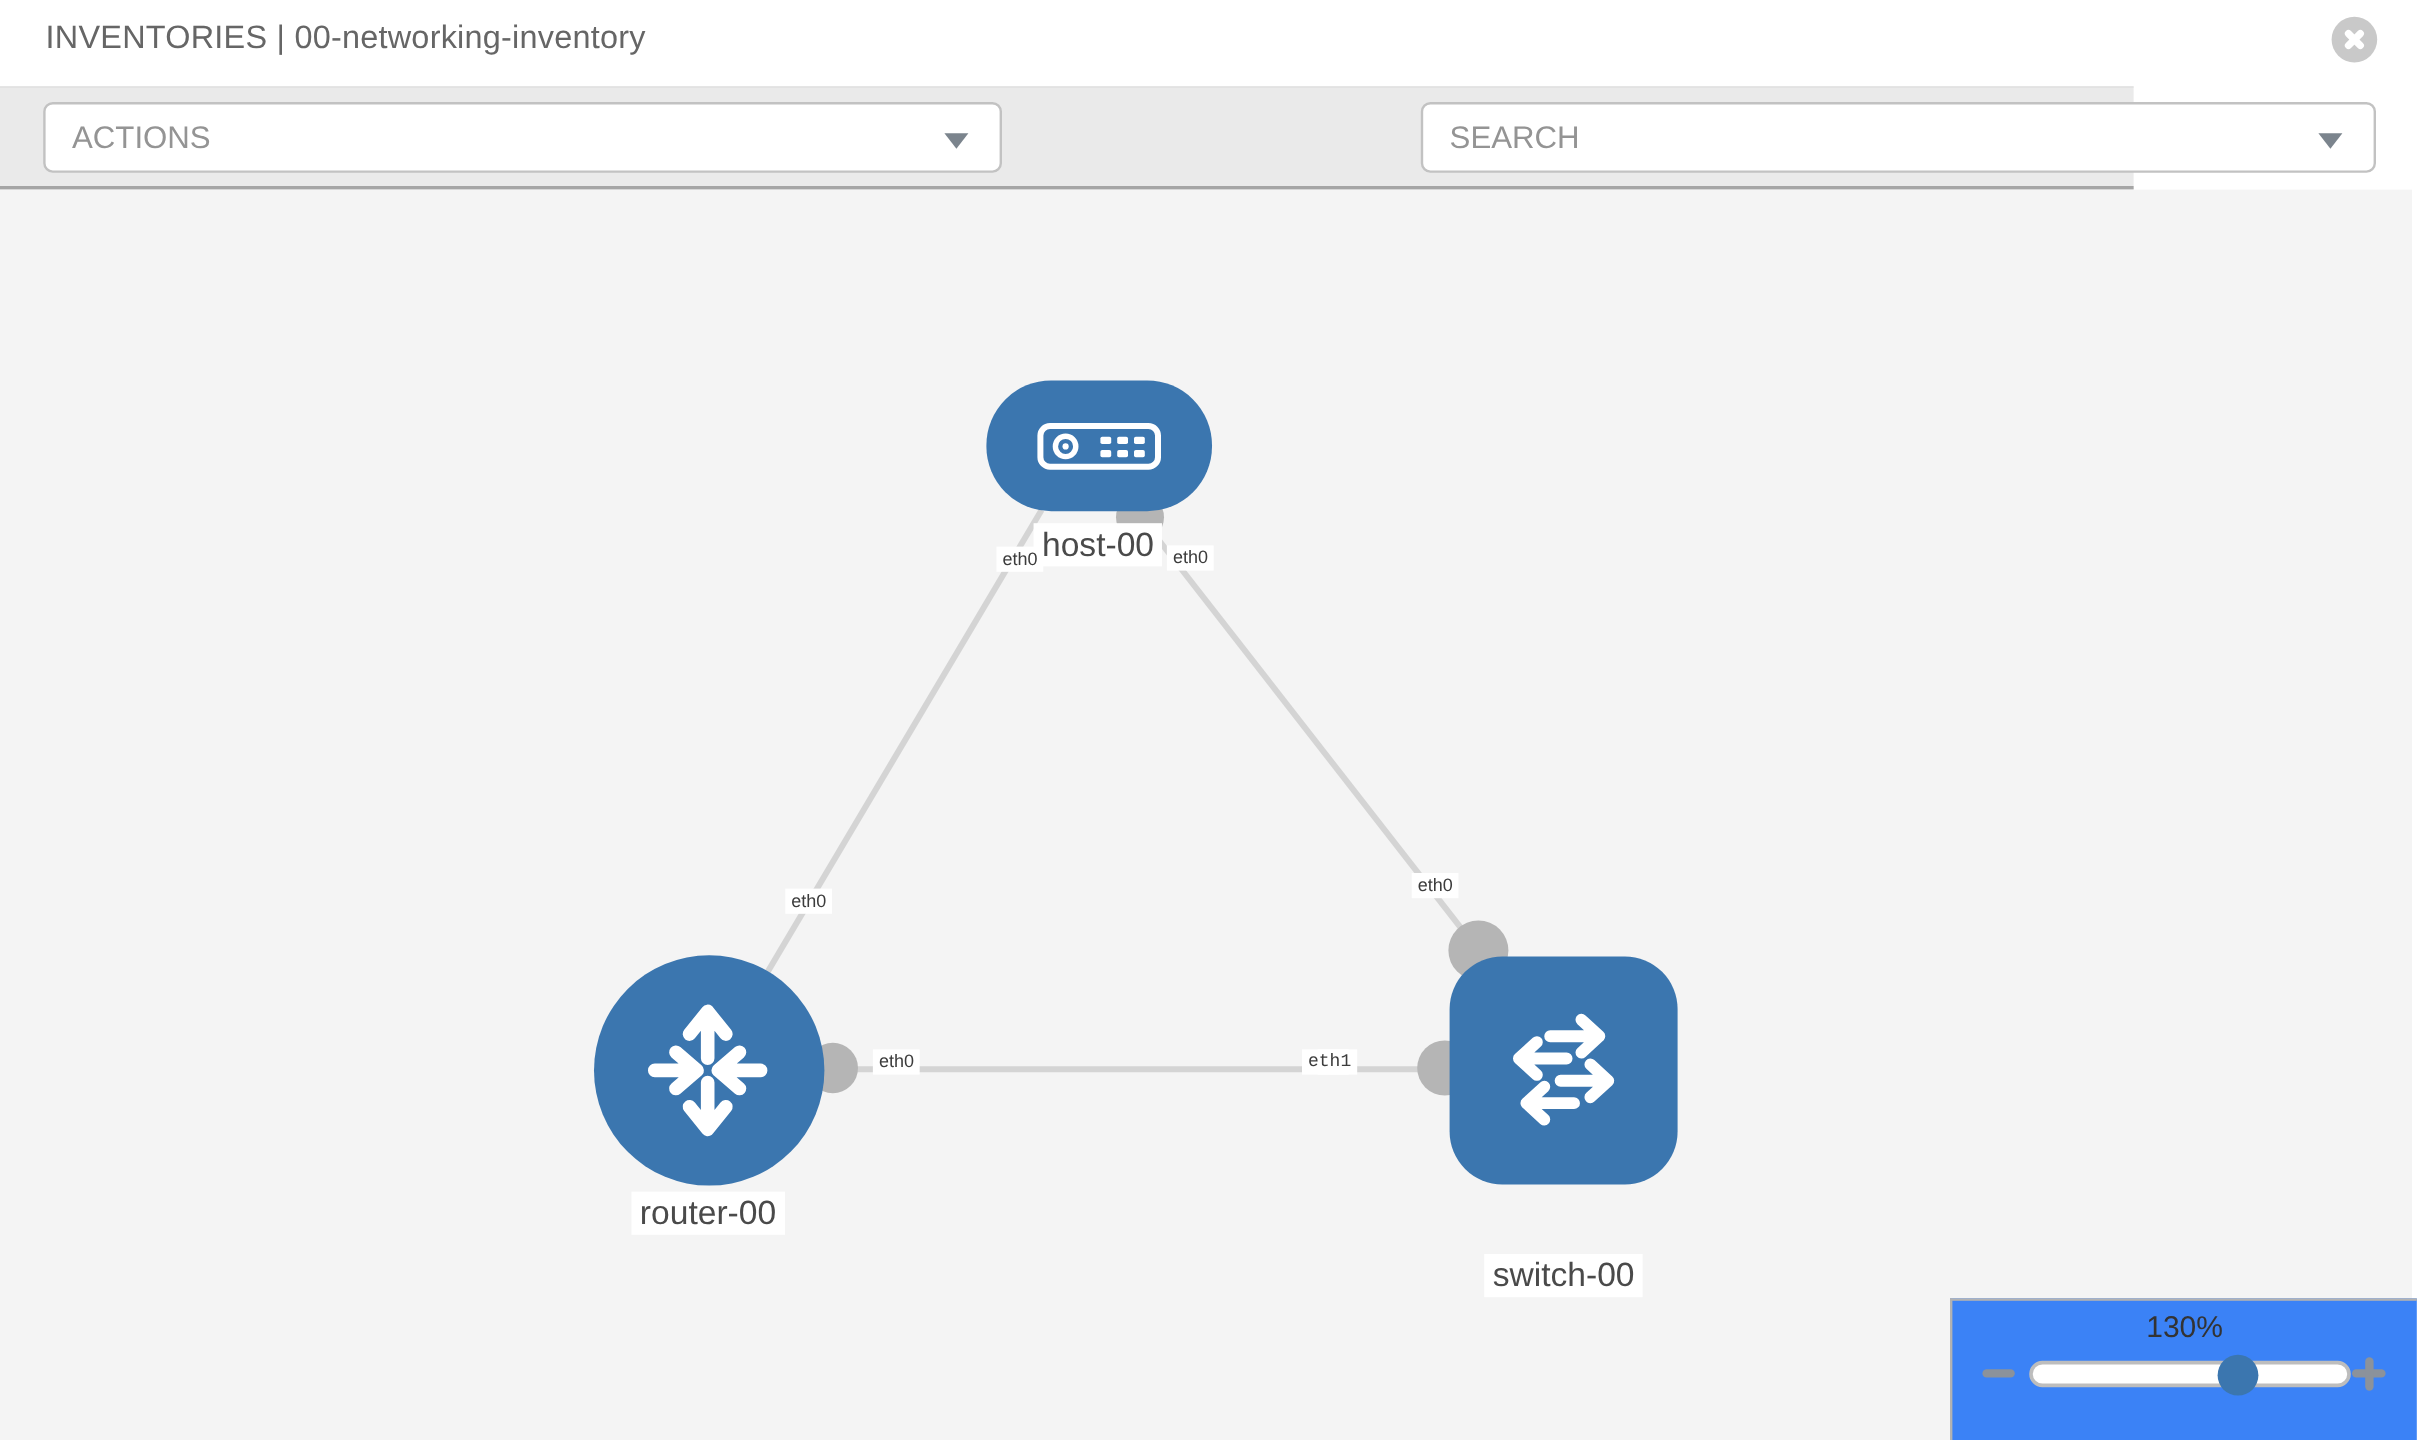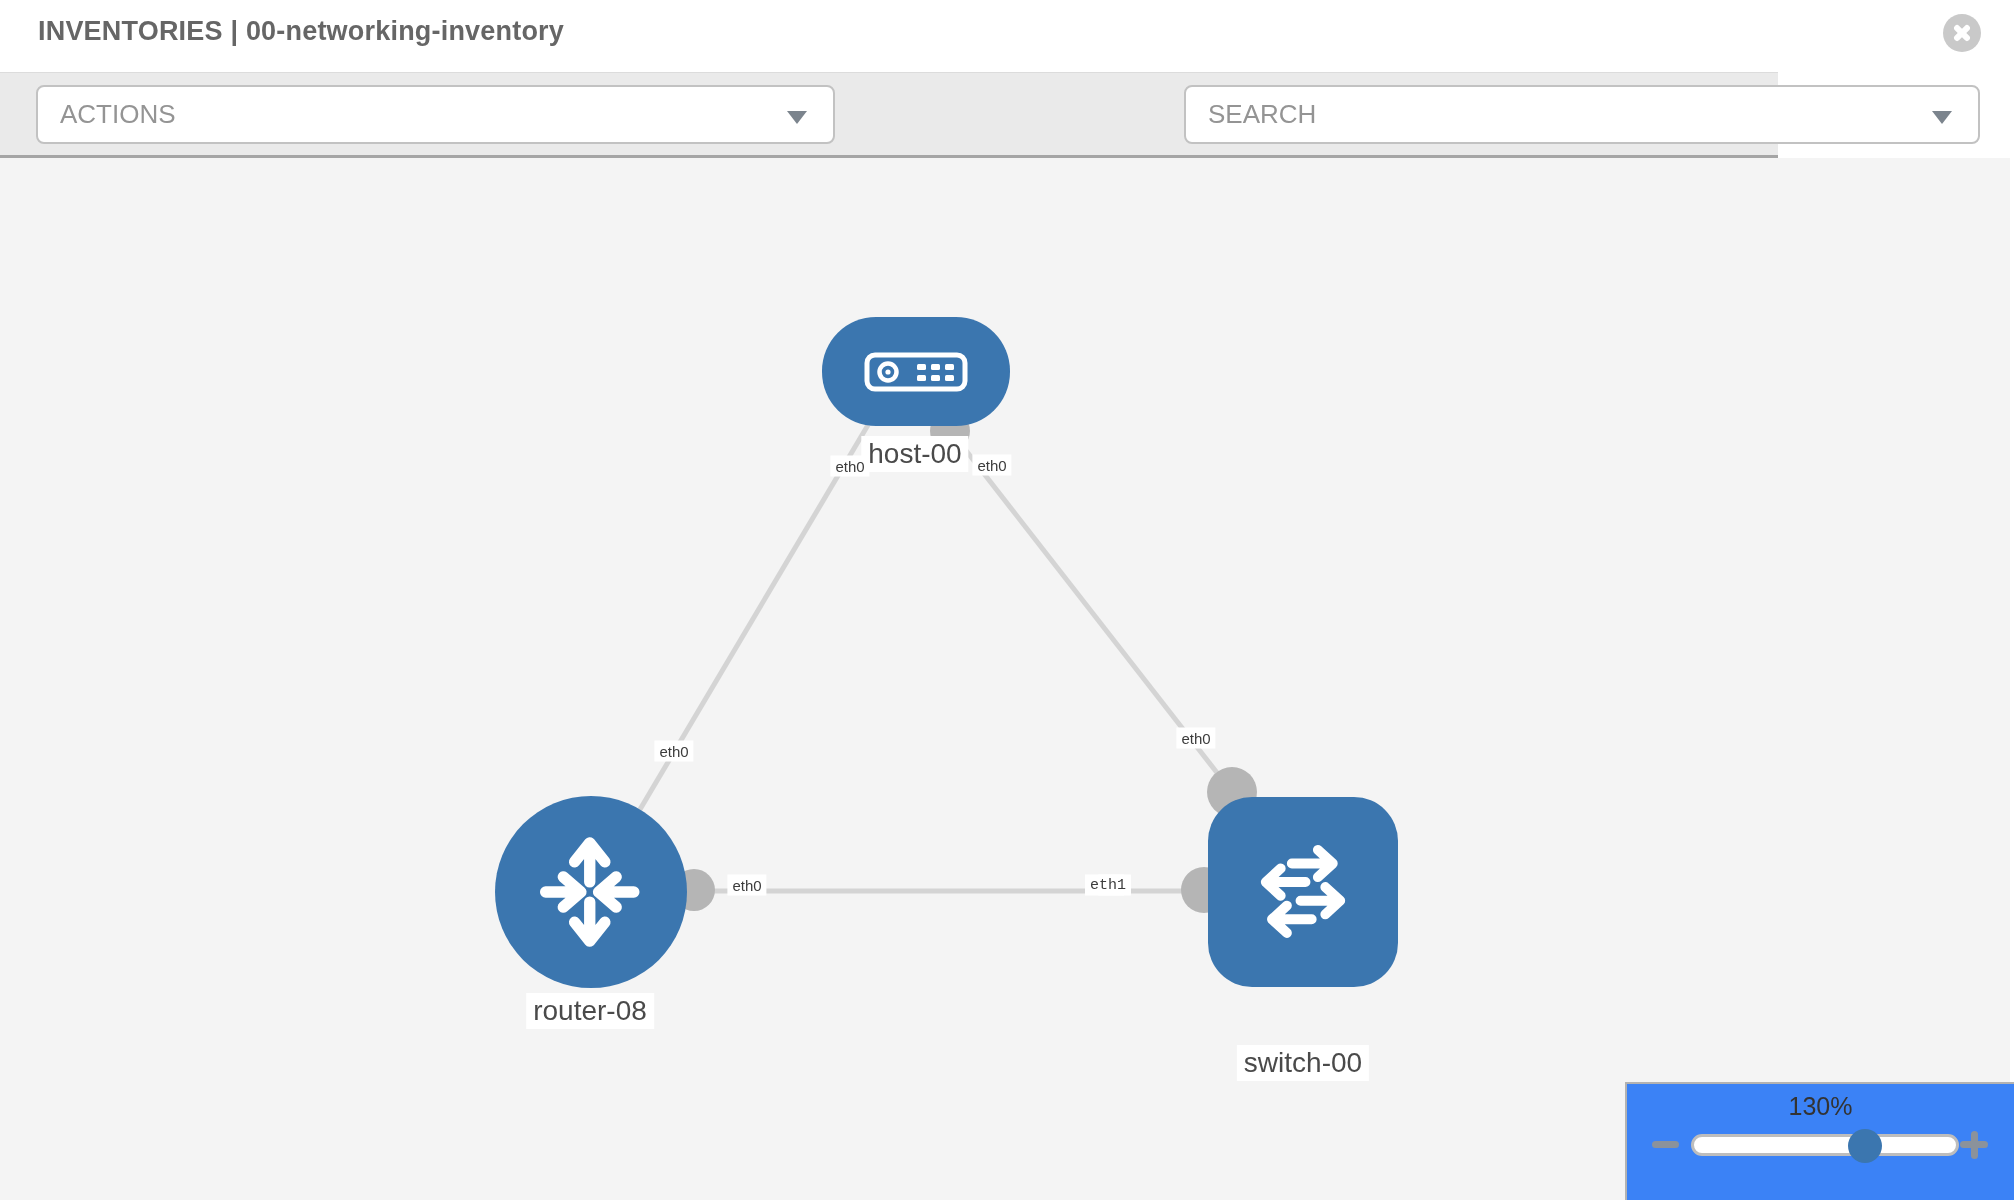--- a/index.html
+++ b/index.html
@@ -1,21 +1,21 @@
 <!DOCTYPE html>
 <html><head>
 <meta charset="utf-8">
 <style>
   * { margin:0; padding:0; box-sizing:border-box; }
   html,body { width:2014px; height:1200px; overflow:hidden;
     font-family:"Liberation Sans","DejaVu Sans",sans-serif; background:#fff; }
 
   
   .hdr { position:absolute; left:0; top:0; width:2014px; height:72px; background:#fff; }
-  .hdr-title { position:absolute; left:38px; top:16px; font-size:27px; font-weight:700; color:#666; letter-spacing:0.2px; }
+  .hdr-title { position:absolute; left:38px; top:16px; font-size:27px; font-weight:400; color:#666; letter-spacing:0.2px; }
   .close-btn { position:absolute; left:1943px; top:14px; width:38px; height:38px; border-radius:50%; background:#c9c9c9; cursor:pointer; }
   .close-btn .xb { position:absolute; left:9px; top:16px; width:20px; height:6px; border-radius:3px; background:#fff; }
   .close-btn .xb.a { transform:rotate(45deg); }
   .close-btn .xb.b { transform:rotate(-45deg); }
 
   
   .tbar { position:absolute; left:0; top:72px; width:1778px; height:86px; background:#eaeaea;
           border-top:1px solid #dcdcdc; border-bottom:3px solid #a5a5a5; }
   .combo { position:absolute; top:12px; height:59px; background:#fff; border:2px solid #c2c2c2; border-radius:8px;
            font-size:26px; color:#949494; line-height:55px; padding-left:22px; cursor:pointer; }
@@ -155,21 +155,21 @@
       <g stroke="#fff" stroke-width="8" fill="none" stroke-linecap="round" stroke-linejoin="round">
         <path d="M41 27 L70 27 M62 16 L74 27 L62 38"></path>
         <path d="M52 42 L24 42 M32 31 L20 42 L32 53"></path>
         <path d="M48 57 L76 57 M68 46 L80 57 L68 68"></path>
         <path d="M57 72 L29 72 M37 61 L25 72 L37 83"></path>
       </g>
     </svg>
   </div>
 
   <div class="nlabel lab-host">host-00</div>
-  <div class="nlabel lab-router">router-08</div>
+  <div class="nlabel lab-router">router-00</div>
   <div class="nlabel lab-switch">switch-00</div>
 
   <div class="ilabel if-hl">eth0</div>
   <div class="ilabel if-hr">eth0</div>
   <div class="ilabel if-ml">eth0</div>
   <div class="ilabel if-mr">eth0</div>
   <div class="ilabel if-rr">eth0</div>
   <div class="ilabel if-etl">etl</div>
   <div class="ilabel if-eth1">eth1</div>
 </div>

